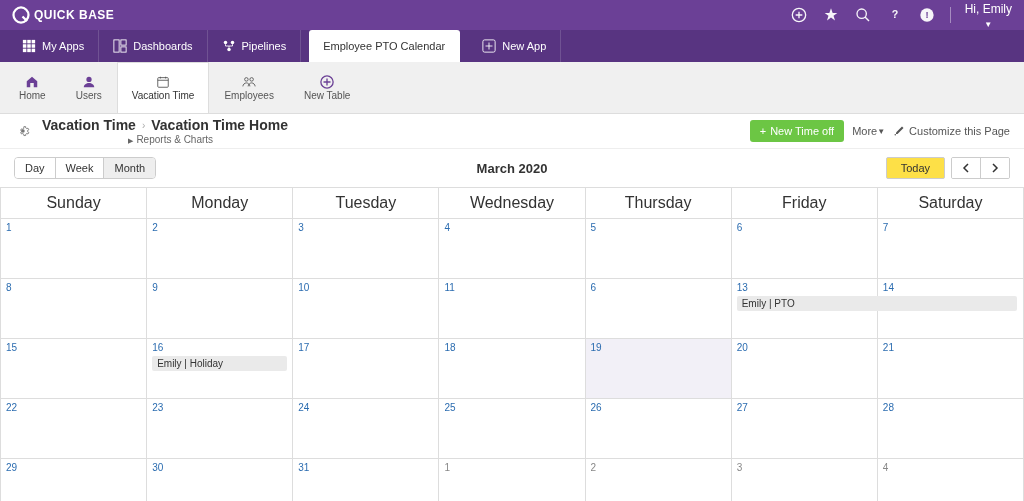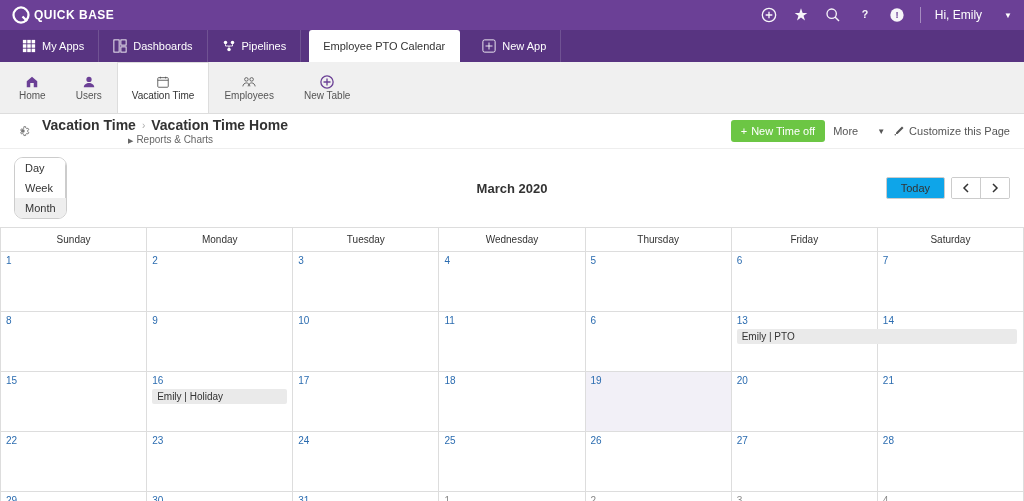--- a/index.html
+++ b/index.html
@@ -5,21 +5,21 @@
 * { margin: 0; padding: 0; box-sizing: border-box; }
 body { font-family: -apple-system, BlinkMacSystemFont, "Segoe UI", Arial, sans-serif; font-size: 12px; color: #333; background: #fff; width: 1024px; height: 501px; overflow: hidden; }
 
 
 .top-header { background: #6b4096; height: 30px; display: flex; align-items: center; padding: 0 12px; color: #fff; justify-content: center; }
 .logo { display: flex; align-items: center; gap: 4px; font-weight: 600; font-size: 12px; letter-spacing: 0.5px; }
 .logo-mark { width: 18px; height: 18px; display: flex; align-items: center; justify-content: center; }
 .top-header-right { margin-left: auto; display: flex; align-items: center; gap: 14px; }
 .top-header-right .icon-btn { cursor: pointer; width: 18px; height: 18px; display: flex; align-items: center; justify-content: center; opacity: 0.95; }
 .top-header-sep { width: 1px; height: 16px; background: rgba(255,255,255,0.4); }
-.user-greeting { font-size: 12px; display: flex; align-items: center; gap: 22px; cursor: pointer; }
+.user-greeting { font-size: 12px; display: flex; align-items: center; gap: 4px; cursor: pointer; flex-direction: column; }
 .caret-down { font-size: 8px; }
 
 
 .tab-bar { background: #583481; height: 32px; display: flex; align-items: stretch; padding-left: 8px; }
 .tab-bar-item { display: flex; align-items: center; gap: 6px; padding: 0 14px; color: #fff; font-size: 11px; cursor: pointer; border-right: 1px solid rgba(255,255,255,0.15); }
 .tab-bar-item.active { background: #fff; color: #333; border-radius: 3px 3px 0 0; }
 .tab-bar-item svg { width: 14px; height: 14px; }
 .tab-bar-item:not(.active) svg { fill: #fff; }
 .tab-bar-spacer { width: 8px; }
 
@@ -33,43 +33,43 @@
 .page-header { height: 35px; display: flex; align-items: center; padding: 0 14px; border-bottom: 1px solid #eee; background: #fff; }
 .gear-btn { width: 18px; height: 18px; display: flex; align-items: center; justify-content: center; cursor: pointer; color: #777; margin-right: 10px; }
 .bc-wrap { display: flex; flex-direction: column; gap: 0; }
 .breadcrumb { display: flex; align-items: center; gap: 6px; font-size: 14px; }
 .breadcrumb strong { font-weight: 700; color: #333; }
 .breadcrumb .sep { color: #aaa; font-size: 10px; }
 .sub-links { font-size: 10px; color: #666; display: flex; align-items: flex-end; gap: 3px; margin-top: 1px; padding-left: 86px; }
 .sub-links .tri { font-size: 7px; }
 .page-header-right { margin-left: auto; display: flex; align-items: center; gap: 8px; }
 .btn-green { background: #6cc644; color: #fff; font-size: 11px; padding: 5px 10px; border-radius: 3px; display: flex; align-items: center; gap: 4px; cursor: pointer; }
-.more-btn { font-size: 11px; color: #555; cursor: pointer; display: flex; align-items: center; gap: 19px; }
+.more-btn { font-size: 11px; color: #555; cursor: pointer; display: flex; align-items: center; gap: 0; }
 .customize-link { font-size: 11px; color: #555; cursor: pointer; display: flex; align-items: center; gap: 4px; }
 
 
 .cal-controls { padding: 8px 14px; display: flex; align-items: center; position: relative; }
-.view-group { display: flex; border: 1px solid #ccc; border-radius: 9px; overflow: hidden; flex-direction: column; }
+.view-group { display: flex; border: 1px solid #ccc; border-radius: 4px; overflow: hidden; }
 .view-btn { padding: 4px 10px; font-size: 11px; cursor: pointer; border-right: 1px solid #ccc; background: #fff; }
 .view-btn:last-child { border-right: none; }
 .view-btn.active { background: #eee; }
 .cal-title { position: absolute; left: 50%; transform: translateX(-50%); font-weight: 700; font-size: 13px; }
 .cal-nav-right { margin-left: auto; display: flex; gap: 6px; }
-.today-btn { border: 1px solid #ccc; padding: 4px 14px; font-size: 11px; border-radius: 2px; cursor: pointer; background: #0ea5e9; }
+.today-btn { border: 1px solid #ccc; padding: 4px 14px; font-size: 11px; border-radius: 2px; cursor: pointer; background: #fde047; }
 .nav-arrows { display: flex; border: 1px solid #ccc; border-radius: 2px; overflow: hidden; }
 .nav-arrow { padding: 4px 10px; cursor: pointer; display: flex; align-items: center; justify-content: center; background: #fff; }
 .nav-arrow:first-child { border-right: 1px solid #ccc; }
 
 
 .cal-scroll { height: 347px; overflow-y: scroll; border-top: 1px solid #ddd; }
 .cal-scroll::-webkit-scrollbar { width: 14px; }
 .cal-scroll::-webkit-scrollbar-track { background: #f1f1f1; }
 .cal-scroll::-webkit-scrollbar-thumb { background: #c1c1c1; border-radius: 2px; }
 .cal-table { width: 100%; border-collapse: collapse; table-layout: fixed; }
-.cal-table th { font-weight: 400; font-size: 10px; padding: 6px 0; border: 1px solid #ddd; border-top: none; color: #333; }
+.cal-table th { font-weight: 400; font-size: 16px; padding: 6px 0; border: 1px solid #ddd; border-top: none; color: #333; }
 .cal-table td { border: 1px solid #ddd; vertical-align: top; height: 60px; padding: 3px 5px; position: relative; }
 .day-num { font-size: 10px; color: #2b6cb0; }
 .day-num.other-month { color: #888; }
 .today-cell { background: #f2f0f7; }
 .event-bar { background: #eaeaea; font-size: 10px; padding: 2px 5px; border-radius: 2px; margin-top: 3px; white-space: nowrap; }
 </style>
 </head>
 <body>
 
 <div class="top-header">

